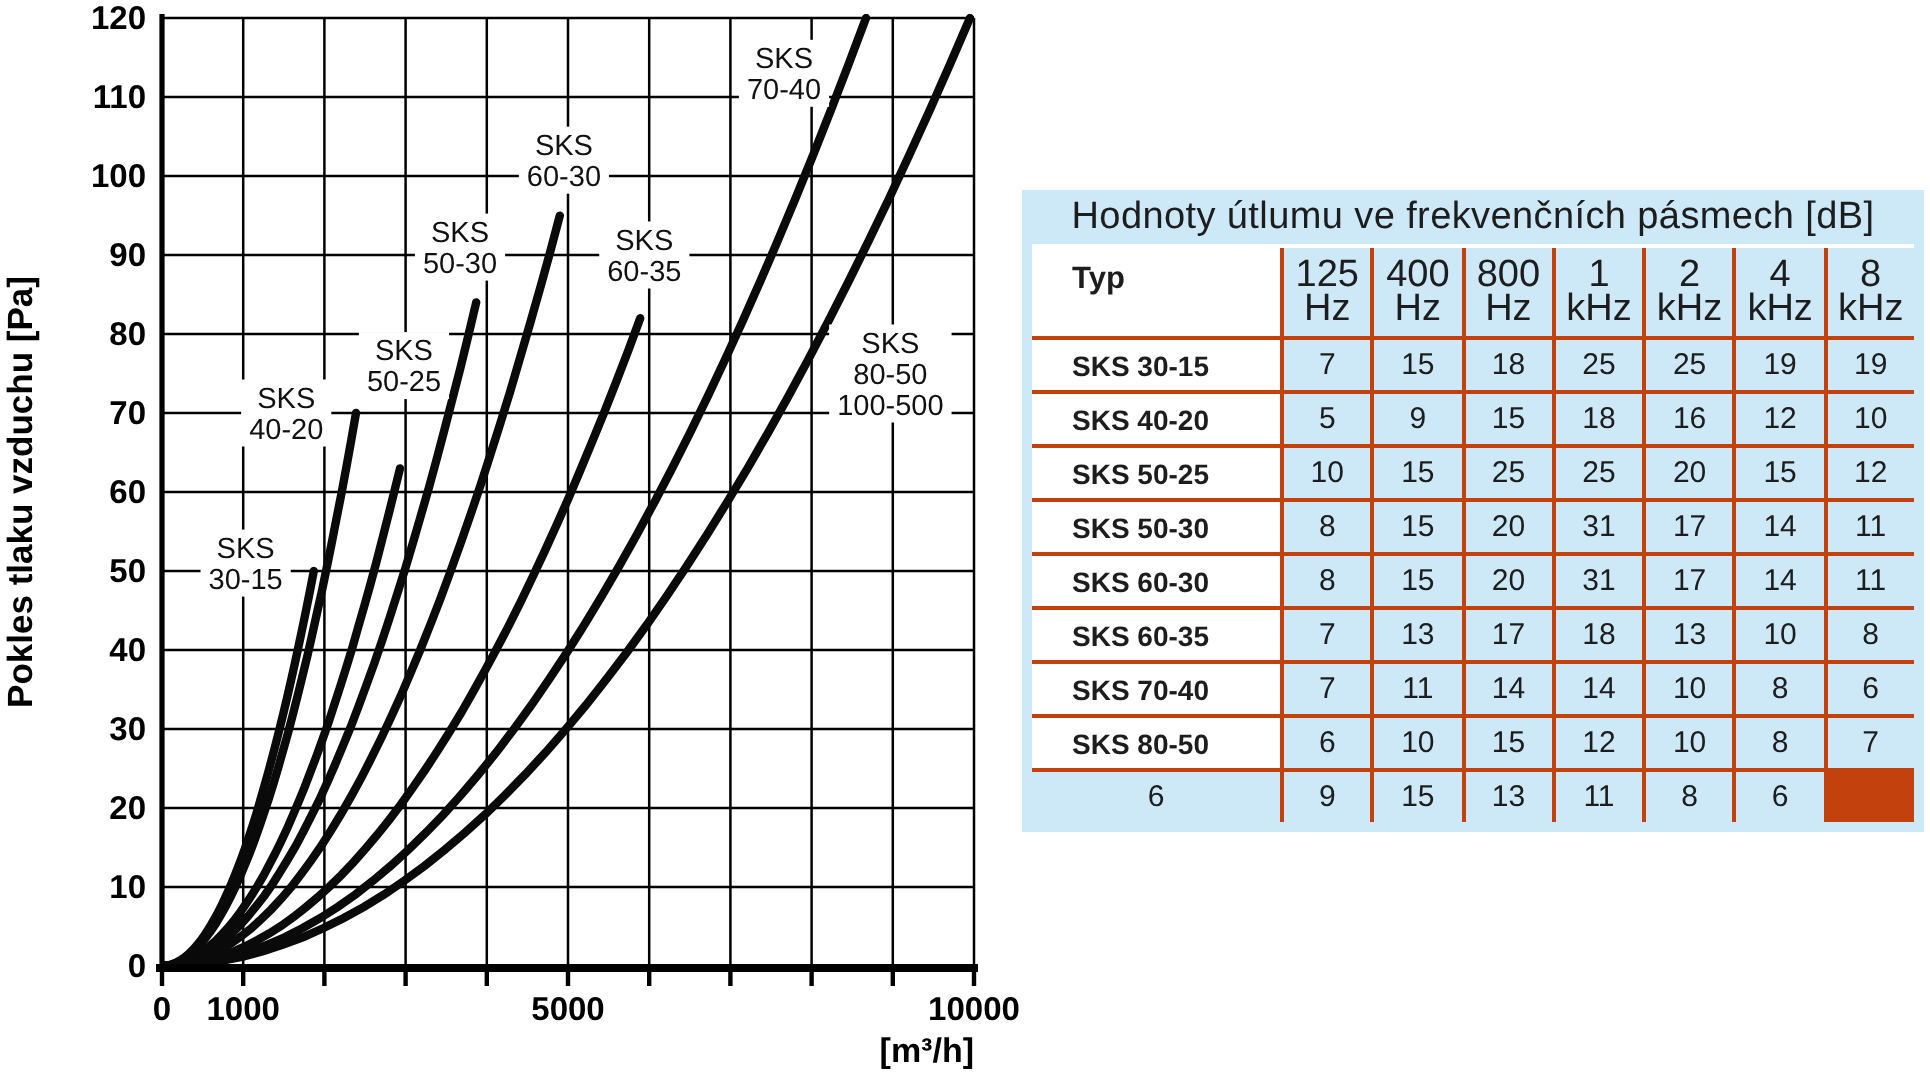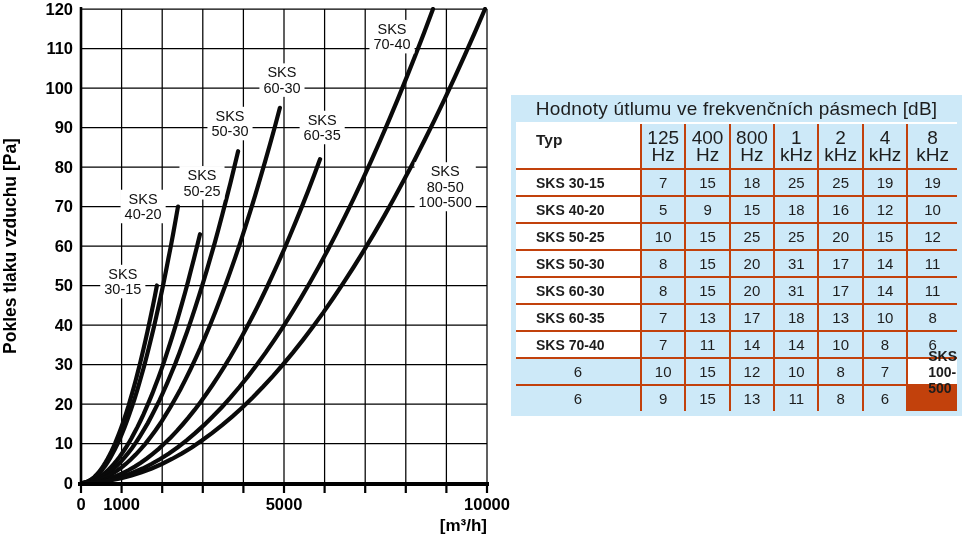--- a/index.html
+++ b/index.html
@@ -236,28 +236,28 @@
       <div class="cell val-cell">10</div>
       <div class="cell val-cell">8</div>
       <div class="cell typ-cell">SKS 70-40</div>
       <div class="cell val-cell">7</div>
       <div class="cell val-cell">11</div>
       <div class="cell val-cell">14</div>
       <div class="cell val-cell">14</div>
       <div class="cell val-cell">10</div>
       <div class="cell val-cell">8</div>
       <div class="cell val-cell">6</div>
+      <div class="cell typ-cell">SKS 80-50</div>
       <div class="cell val-cell">6</div>
       <div class="cell val-cell">10</div>
       <div class="cell val-cell">15</div>
       <div class="cell val-cell">12</div>
       <div class="cell val-cell">10</div>
       <div class="cell val-cell">8</div>
       <div class="cell val-cell">7</div>
-      <div class="cell typ-cell">SKS 100-500</div>
       <div class="cell val-cell">6</div>
       <div class="cell val-cell">9</div>
       <div class="cell val-cell">15</div>
       <div class="cell val-cell">13</div>
       <div class="cell val-cell">11</div>
       <div class="cell val-cell">8</div>
       <div class="cell val-cell">6</div>
     </div>
 </div>
 

